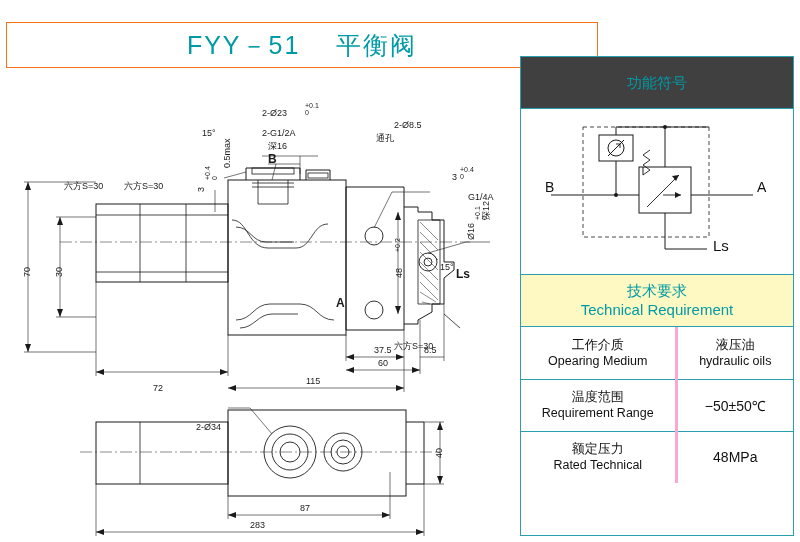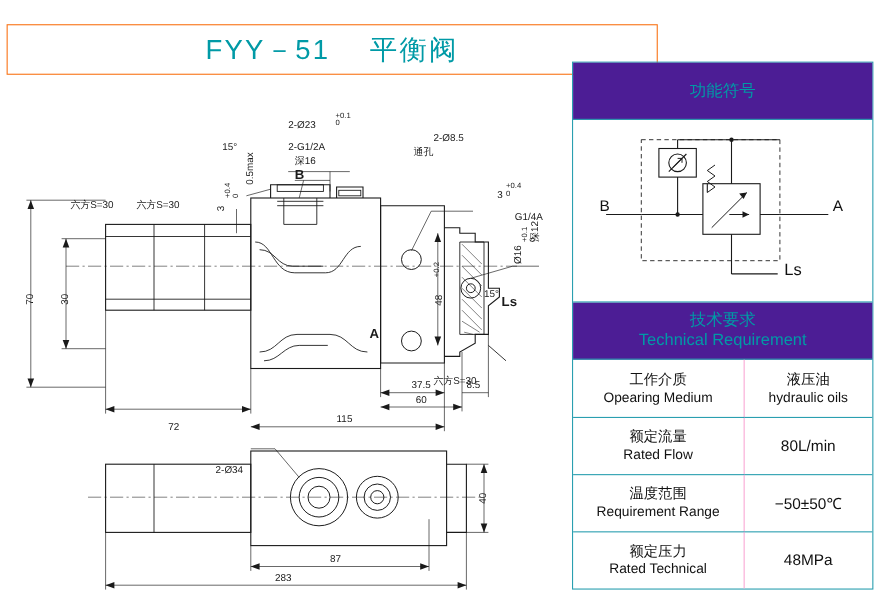--- a/index.html
+++ b/index.html
@@ -27,50 +27,50 @@
   }
 
   
   .panel{
     position:absolute;left:520px;top:56px;width:274px;height:480px;
     border:1px solid #2a9fb0;
     box-sizing:border-box;
   }
   .panel-head{
     height:52px;
-    background:#4c1d95;
+    background:#404040;
     border-bottom:1px solid #2a9fb0;
     display:flex;flex-direction:column;align-items:center;justify-content:center;
     box-sizing:border-box;
   }
   .panel-head .cn{color:#009aa6;font-size:15px;line-height:18px;}
   .panel-head .en{color:#009aa6;font-size:15px;line-height:19px;}
 
   .symbol-area{
     position:relative;height:166px;border-bottom:1px solid #2a9fb0;
     box-sizing:border-box;
   }
   .symbol-area svg{position:absolute;left:0;top:0;}
   .sym-label{position:absolute;font-size:14px;color:#111;}
 
   .req-head{
     height:52px;
-    background:#4c1d95;
+    background:#fef9c3;
     border-bottom:1px solid #2a9fb0;
     display:flex;flex-direction:column;align-items:center;justify-content:center;
     box-sizing:border-box;
   }
   .req-head .cn{color:#009aa6;font-size:15px;line-height:18px;}
   .req-head .en{color:#009aa6;font-size:15px;line-height:19px;}
 
   .req-table{width:100%;border-collapse:collapse;}
   .req-table tr{height:52px;}
   .req-table td{
     border-bottom:1px solid #2a9fb0;
-    border-right:1px solid #f9a8d4;
+    border-right:3px solid #f9a8d4;
     text-align:center;
     vertical-align:middle;
     padding:2px 3px;
     box-sizing:border-box;
   }
   .req-table td:last-child{border-right:none;}
   .req-table tr:last-child td{border-bottom:none;}
   .c-key{width:57%;}
   .c-val{width:43%;}
   .k-cn{font-size:13px;color:#111;line-height:16px;}
@@ -381,29 +381,20 @@
           <div class="k-cn">工作介质</div>
           <div class="k-en">Opearing Medium</div>
         </td>
         <td class="c-val">
           <div class="v-cn">液压油</div>
           <div class="v-en">hydraulic oils</div>
         </td>
       </tr>
       <tr>
         <td class="c-key">
-          <div class="k-cn">额定流量</div>
-          <div class="k-en">Rated Flow</div>
-        </td>
-        <td class="c-val">
-          <div class="v-one">80L/min</div>
-        </td>
-      </tr>
-      <tr>
-        <td class="c-key">
           <div class="k-cn">温度范围</div>
           <div class="k-en">Requirement Range</div>
         </td>
         <td class="c-val">
           <div class="v-one">−50±50℃</div>
         </td>
       </tr>
       <tr>
         <td class="c-key">
           <div class="k-cn">额定压力</div>

